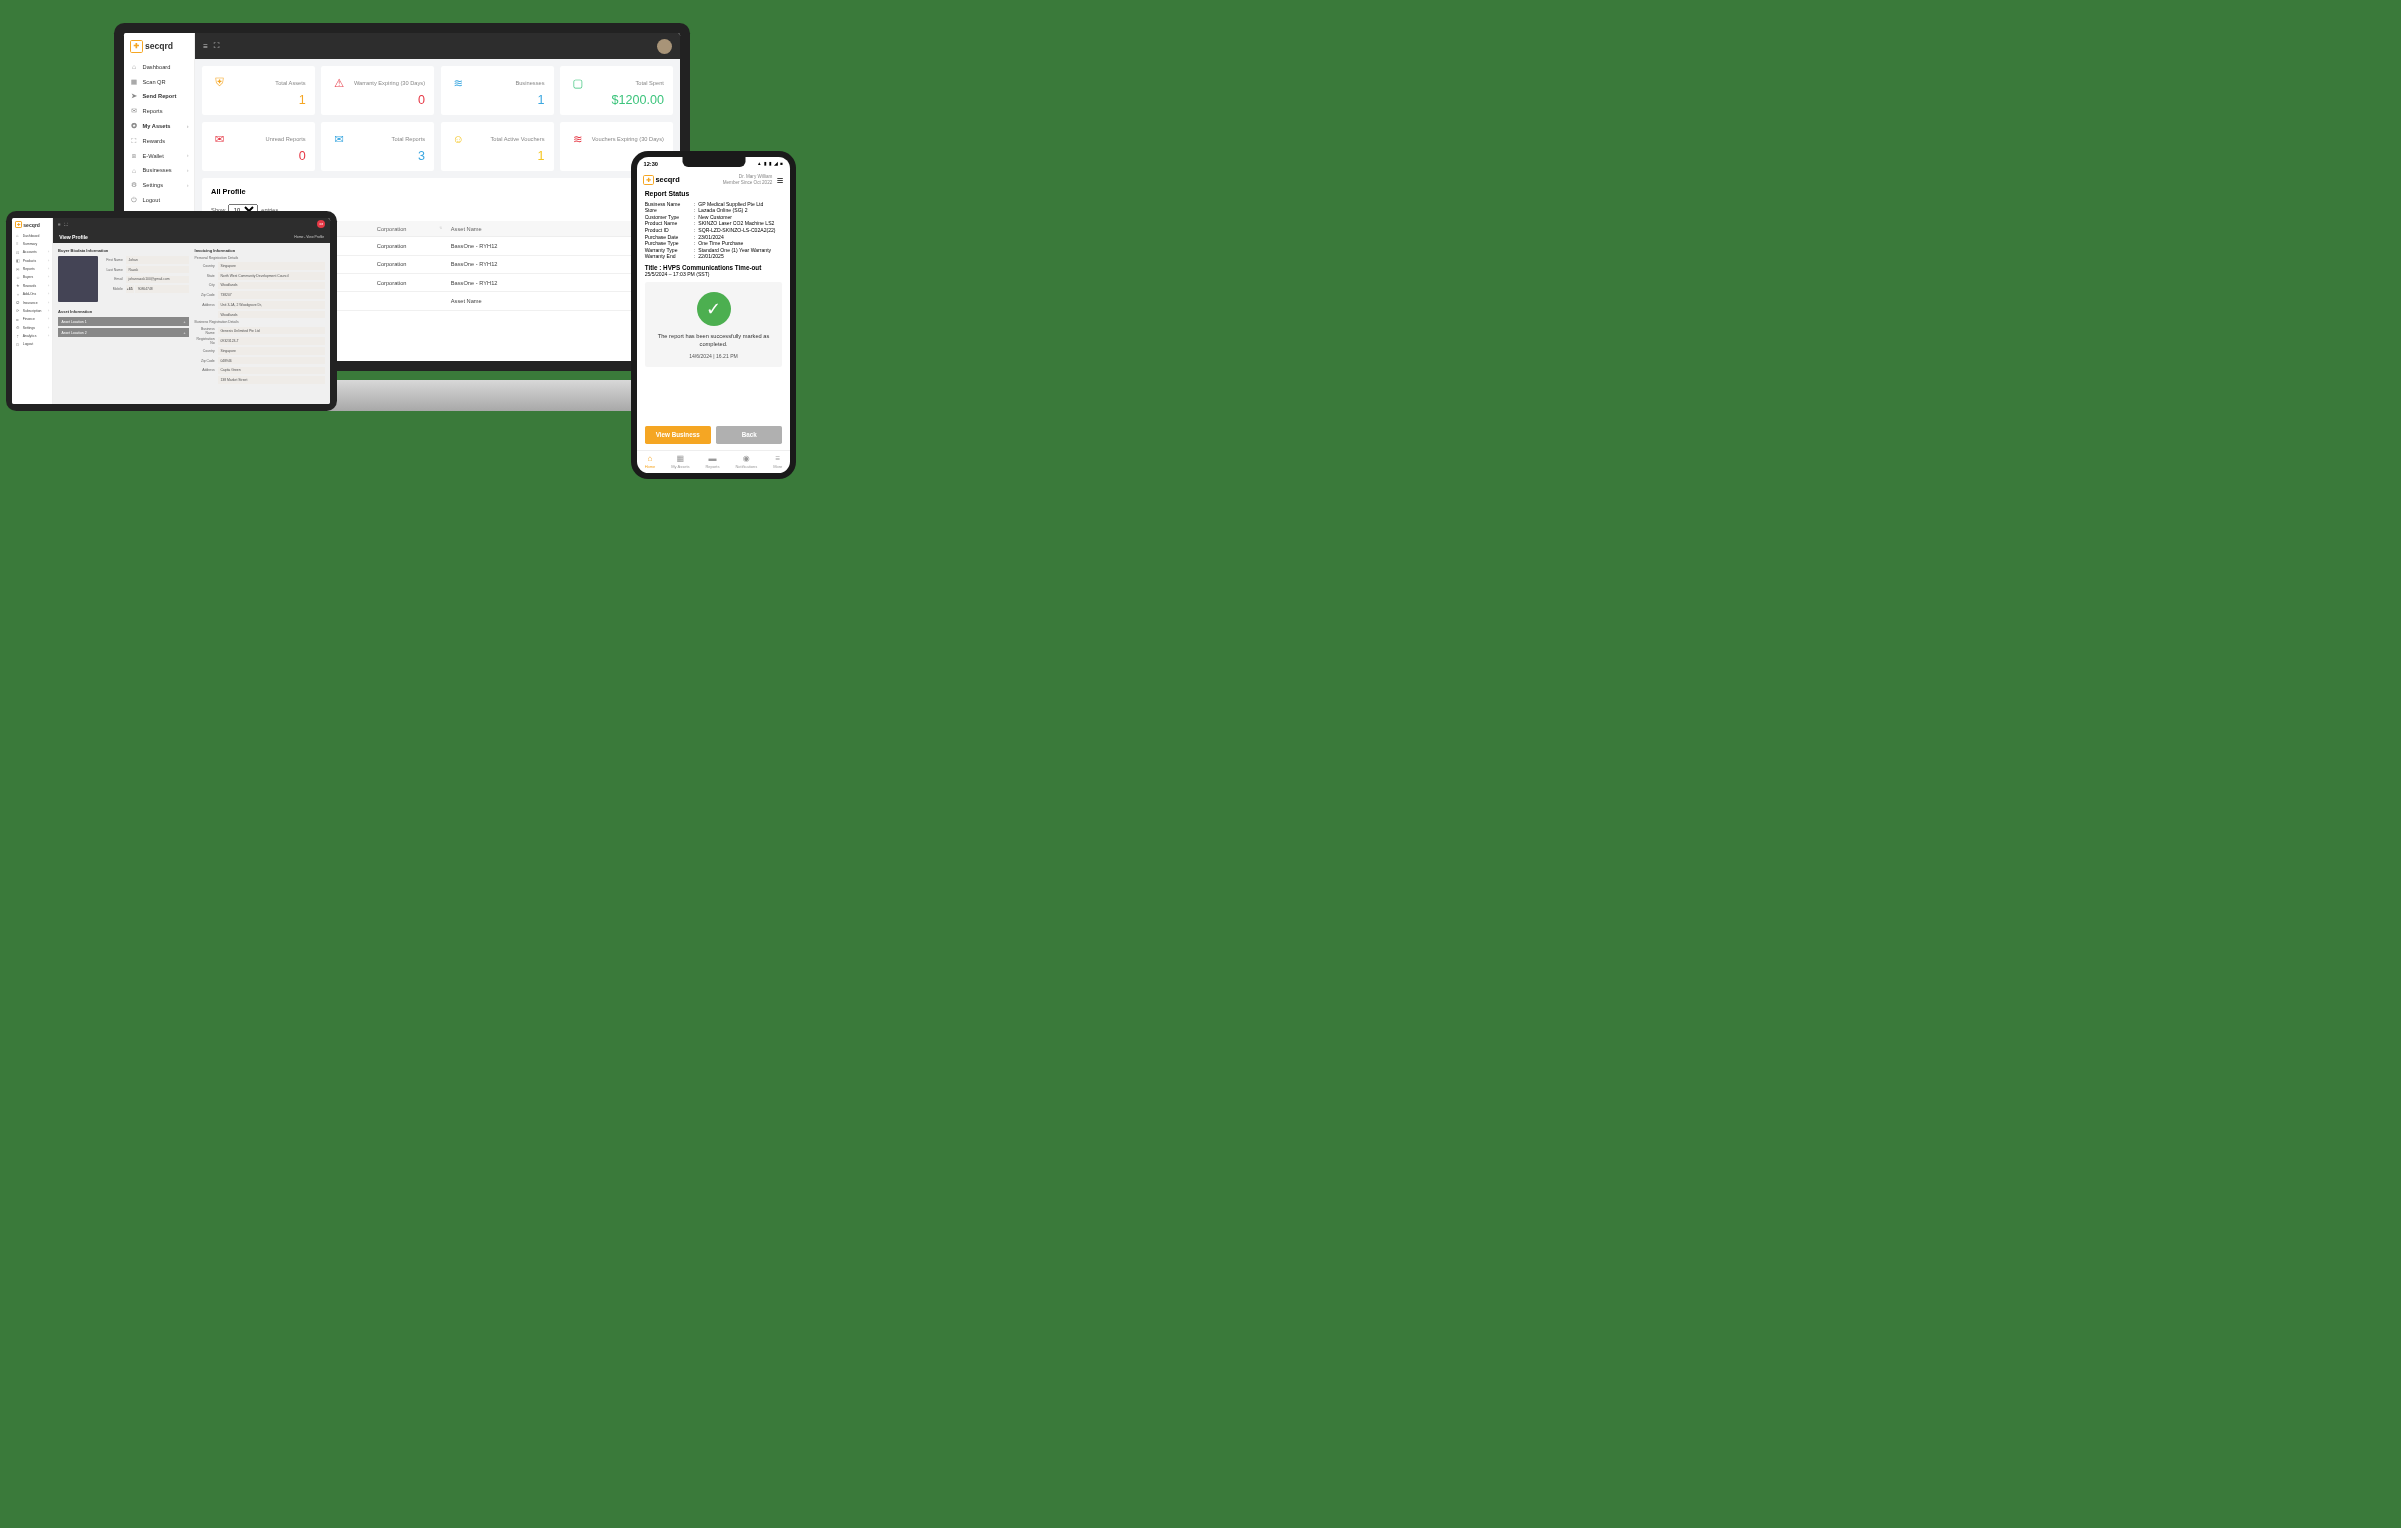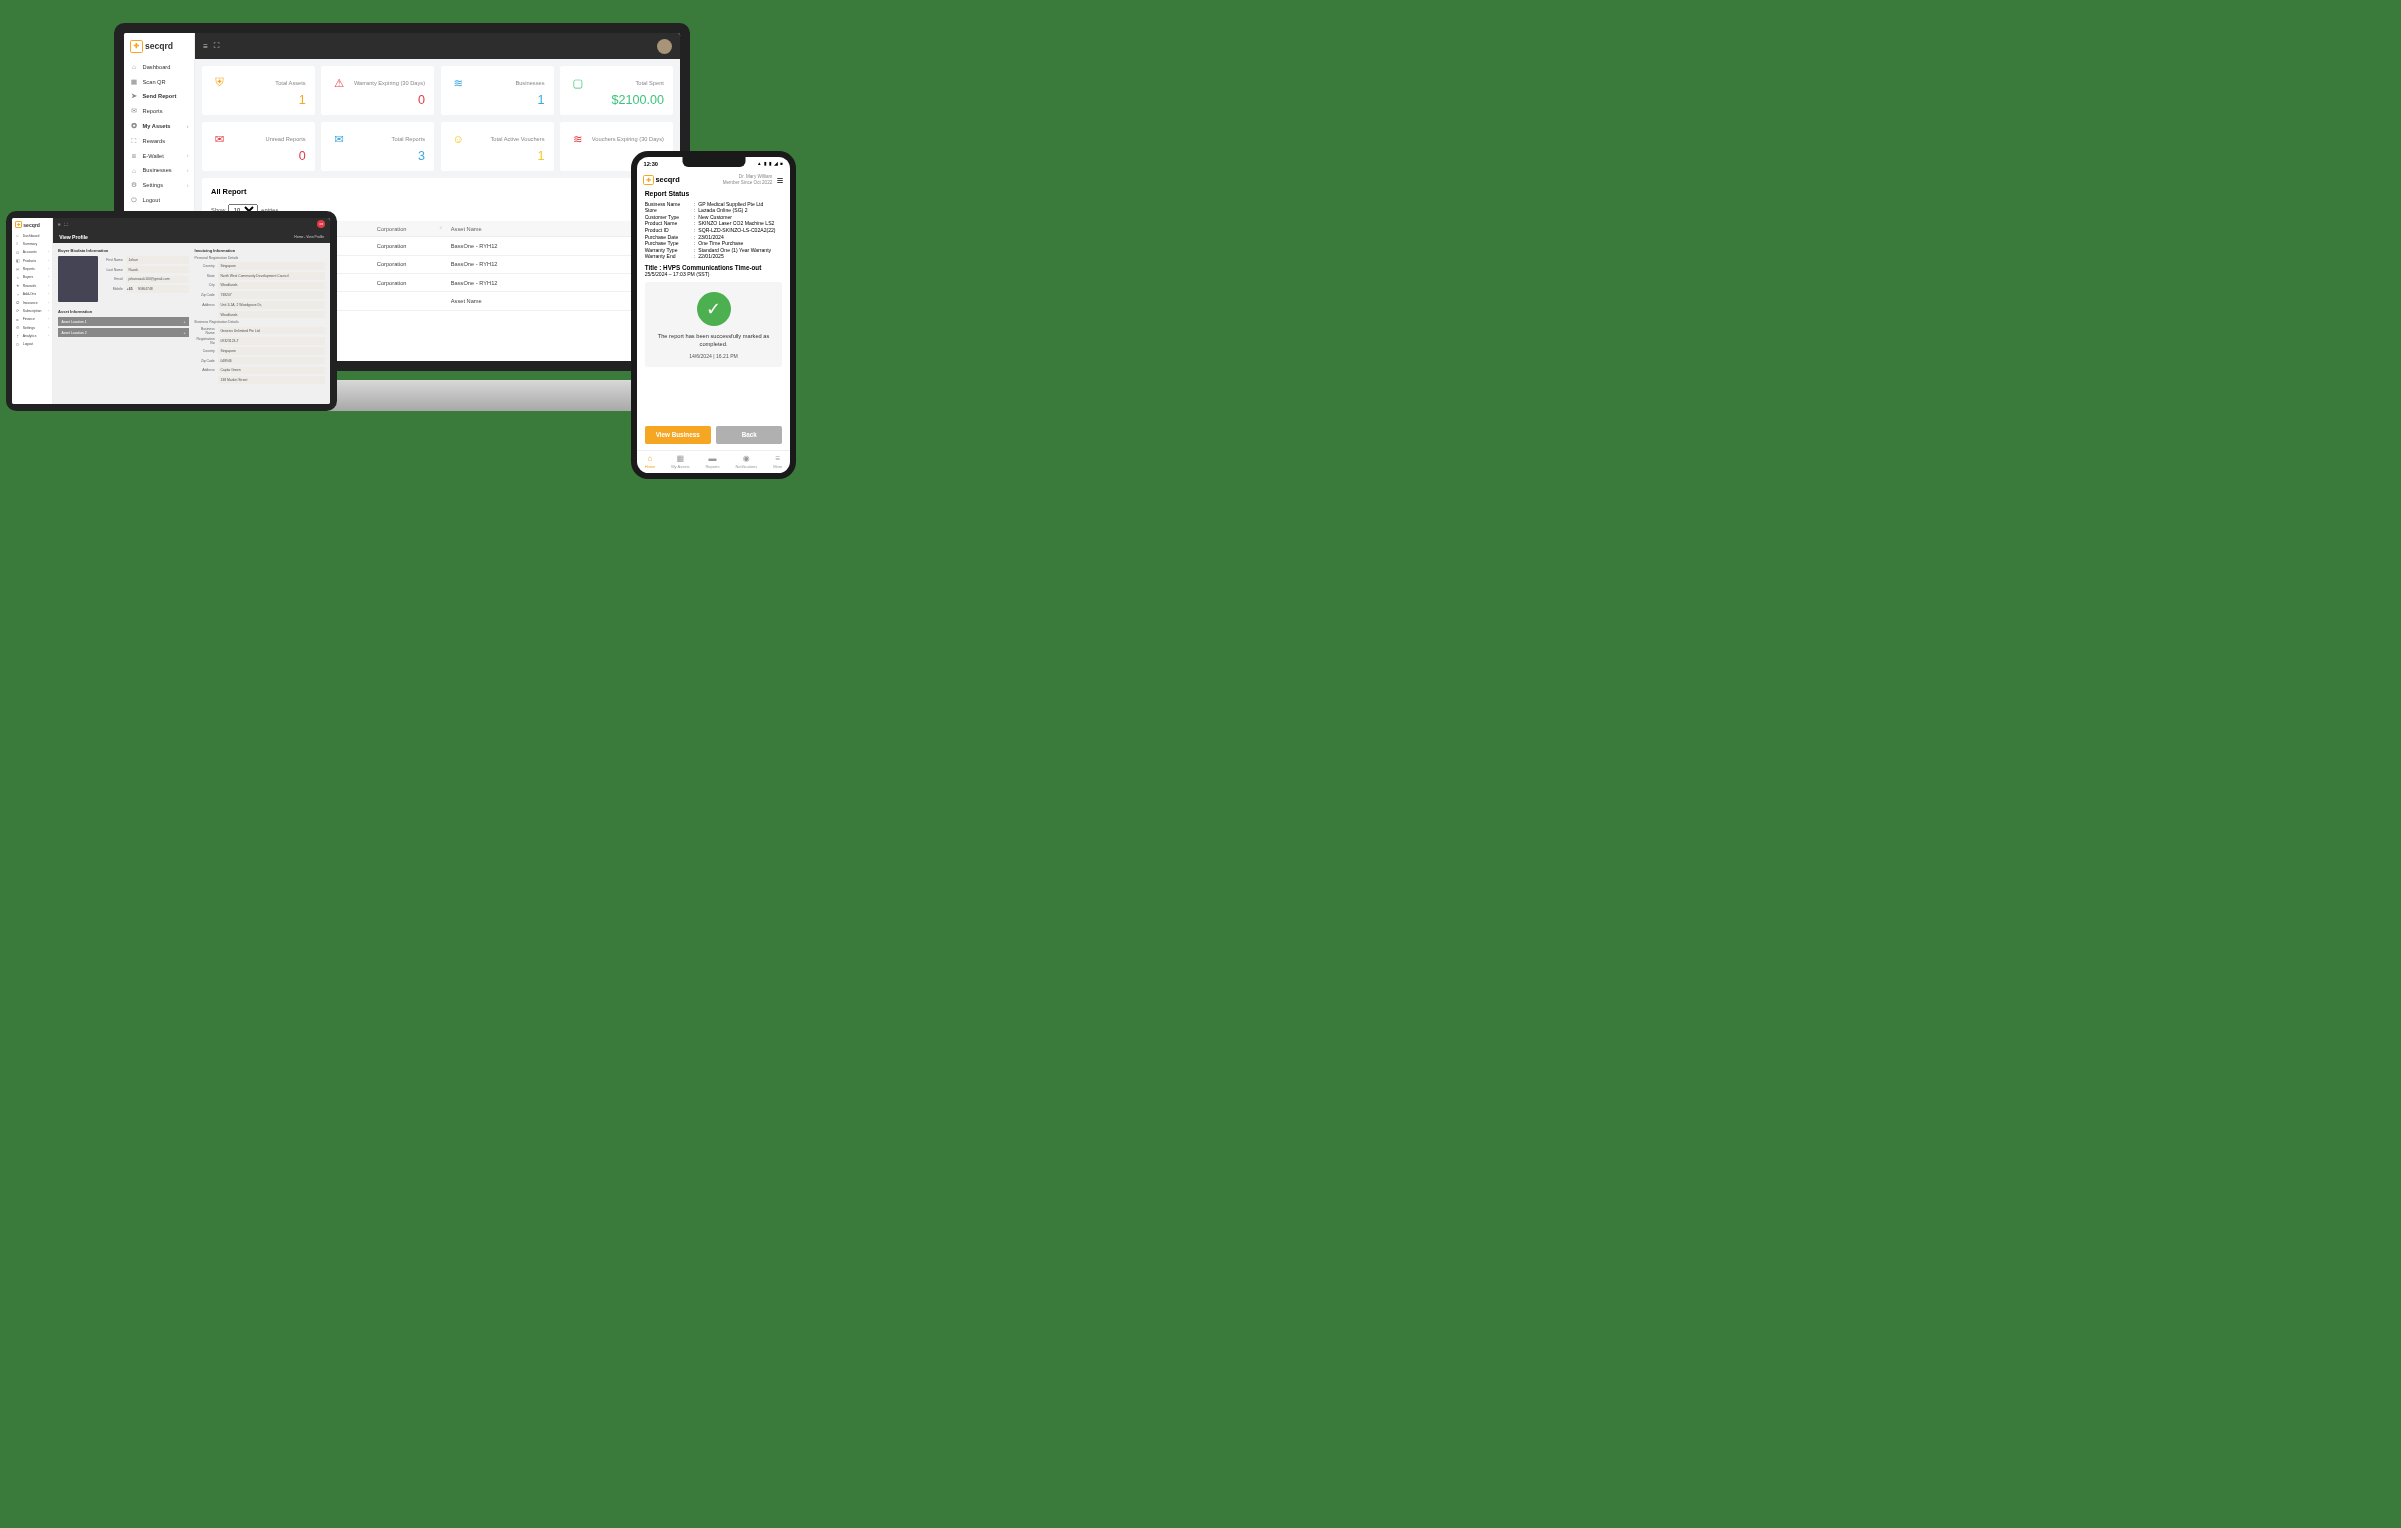--- a/index.html
+++ b/index.html
@@ -190,21 +190,21 @@
                 <span class="l-card-icon" style="color:#3ba7e0">≋</span>
                 <span class="l-card-label">Businesses</span>
               </div>
               <div class="l-card-val" style="color:#3ba7e0">1</div>
             </div>
             <div class="l-card">
               <div class="l-card-top">
                 <span class="l-card-icon" style="color:#3cc47c">▢</span>
                 <span class="l-card-label">Total Spent</span>
               </div>
-              <div class="l-card-val" style="color:#3cc47c">$2100.00</div>
+              <div class="l-card-val" style="color:#3cc47c">$1200.00</div>
             </div>
             <div class="l-card">
               <div class="l-card-top">
                 <span class="l-card-icon" style="color:#e63946">✉</span>
                 <span class="l-card-label">Unread Reports</span>
               </div>
               <div class="l-card-val" style="color:#e63946">0</div>
             </div>
             <div class="l-card">
               <div class="l-card-top">
@@ -222,21 +222,21 @@
             </div>
             <div class="l-card">
               <div class="l-card-top">
                 <span class="l-card-icon" style="color:#e63946">≋</span>
                 <span class="l-card-label">Vouchers Expiring (30 Days)</span>
               </div>
               <div class="l-card-val" style="color:#e63946">0</div>
             </div>
           </div>
         <div class="l-reports">
-          <h3>All Report</h3>
+          <h3>All Profile</h3>
           <div class="l-show">
             <span>Show</span>
             <select><option>10</option></select>
             <span>entries</span>
           </div>
           <div class="l-tbl">
             <div class="l-th">
               <div style="width:80px;"></div>
               <div style="width:80px;"></div>
               <div style="width:74px;">Corporation<span class="sort">⇅</span></div>

